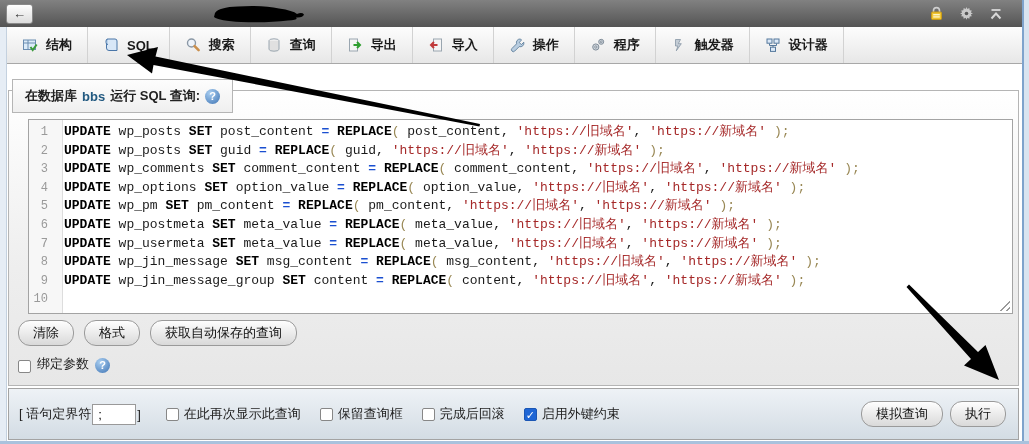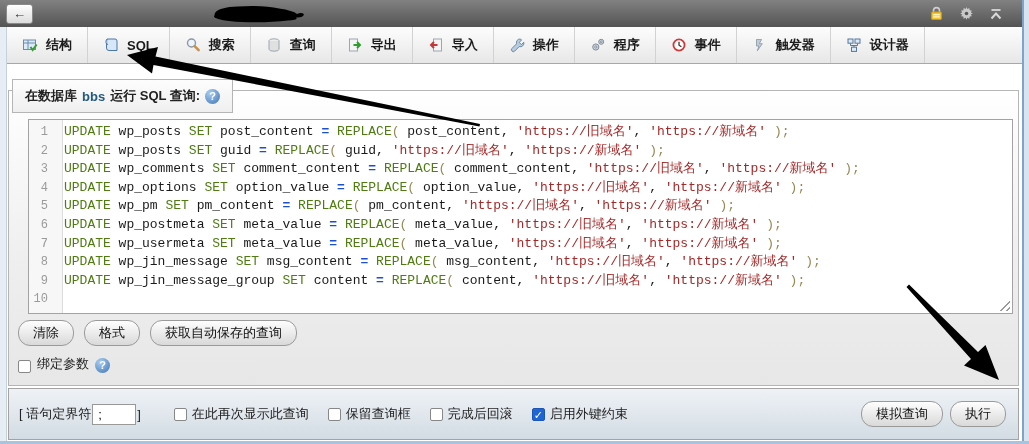--- a/index.html
+++ b/index.html
@@ -30,21 +30,21 @@
   .legend{position:absolute;left:12px;top:79px;z-index:2;padding:7px 12px;border:1px solid #b5b5b5;
           background:linear-gradient(#fdfdfd,#efefef);font-size:13px;font-weight:bold;display:flex;align-items:center;gap:5px}
   .legend .db{color:#235a81}
   
   .editor{position:absolute;left:28px;top:119px;width:985px;height:195px;background:#fff;border:1px solid #a3a3a3;
           overflow:hidden;font-family:"Liberation Mono","DejaVu Sans Mono",monospace;font-size:13px;padding-top:3px;cursor:text}
   .editor::before{content:"";position:absolute;left:0;top:0;width:33px;height:100%;background:#f7f7f7;border-right:1px solid #ddd}
   .cm-line{position:relative;display:flex;height:18.6px;line-height:18.6px;white-space:pre}
   .ln{width:26px;min-width:26px;text-align:right;padding-right:7px;color:#9a9a9a;font-size:12px}
   .code{padding-left:9px;color:#1a1a1a;white-space:pre}
-  .k{color:#4d7c0f;font-weight:normal}
+  .k{color:#000000;font-weight:bold}
   .s{color:#a52828}
   .o{color:#1a4fd0;font-weight:bold}
   .b{color:#998855}
   .caret{display:inline-block;width:2px;height:13px;background:#000;vertical-align:-2px;margin-left:1px}
   .resize-handle{position:absolute;right:2px;bottom:2px;width:11px;height:11px;
      background:linear-gradient(315deg,transparent 0 2px,#9a9a9a 2px 3.5px,transparent 3.5px 6px,#9a9a9a 6px 7.5px,transparent 7.5px)}
   
   .query-actions{position:absolute;left:18px;top:320px;display:flex;gap:10px}
   .pill{border:1px solid #9a9a9a;border-radius:12px;background:linear-gradient(#fefefe,#d9d9d9);
         padding:3px 14px;font-size:13px;color:#111;font-family:inherit;cursor:pointer;white-space:nowrap}
@@ -52,21 +52,21 @@
   .cb{display:inline-block;width:13px;height:13px;border:1px solid #878787;border-radius:2px;background:#fff;
       color:#fff;font-size:11px;line-height:12px;text-align:center;cursor:pointer;flex:none}
   .cb.on{background:#1f66d5;border-color:#1b56b4}
   .help{display:inline-block;width:15px;height:15px;border-radius:50%;flex:none;cursor:pointer;
         background:radial-gradient(circle at 35% 28%,#a8cdf0,#3e74b4);color:#fff;font-size:11px;font-weight:bold;
         text-align:center;line-height:15px}
   
   .footer{position:absolute;left:8px;top:388px;width:1011px;height:52px;border:1px solid #a3a3a3;
           background:linear-gradient(#eef2f6,#d3dce4);display:flex;align-items:center;padding:0 10px;gap:1px;font-size:13px}
   .delim-input{width:44px;height:21px;border:1px solid #999;font-size:13px;padding:0 5px;font-family:inherit;background:#fff}
-  .footer-options{display:flex;gap:19px;margin-left:32px}
+  .footer-options{display:flex;gap:19px;margin-left:24px}
   .opt{display:flex;align-items:center;gap:5px;cursor:pointer}
   .footer-buttons{margin-left:auto;display:flex;gap:7px;margin-right:2px}
   
   .annotations{position:absolute;left:0;top:0;width:1029px;height:444px;pointer-events:none;z-index:30}
 </style>
 </head>
 <body>
 
 <div class="screen">
 
@@ -166,29 +166,20 @@
           <svg width="16" height="16">
             <g fill="#cfd6dd" stroke="#828e9a">
               <circle cx="5.8" cy="10" r="3.1"></circle>
               <circle cx="11.2" cy="4.8" r="2.5"></circle>
             </g>
             <circle cx="5.8" cy="10" r="1.1" fill="#fff" stroke="#828e9a"></circle>
             <circle cx="11.2" cy="4.8" r="0.9" fill="#fff" stroke="#828e9a"></circle>
           </svg>
         </span>
         <span>程序</span>
-      </div>
-      <div class="tab">
-        <span class="ticon">
-          <svg width="16" height="16">
-            <circle cx="8" cy="8" r="5.6" fill="#fff" stroke="#cc3b3b" stroke-width="1.8"></circle>
-            <path d="M8 4.8 v3.4 l2.4 1.5" stroke="#333" stroke-width="1.3" fill="none"></path>
-          </svg>
-        </span>
-        <span>事件</span>
       </div>
       <div class="tab">
         <span class="ticon">
           <svg width="16" height="16">
             <path d="M4.5 2.5 h5 l-2.2 4.2 h3 L5.3 13.8 l1.6-4.8 H4.5 z" fill="#c3ccd5" stroke="#8795a5" stroke-width="0.8"></path>
           </svg>
         </span>
         <span>触发器</span>
       </div>
       <div class="tab">

